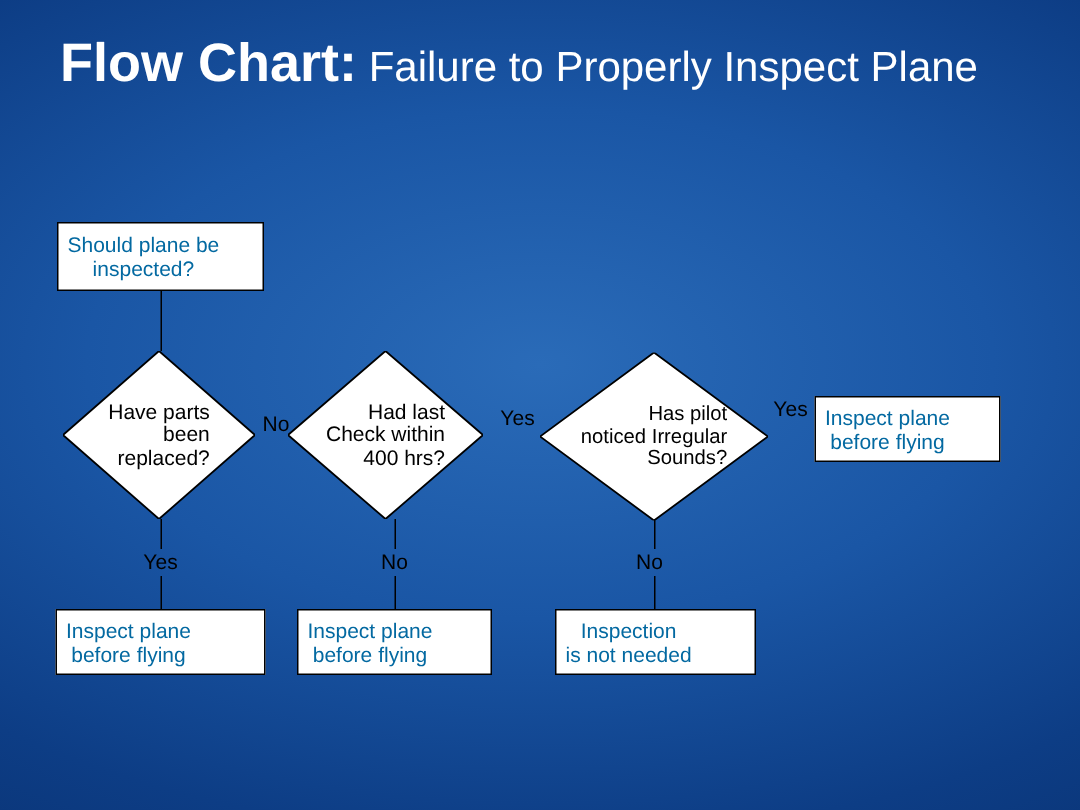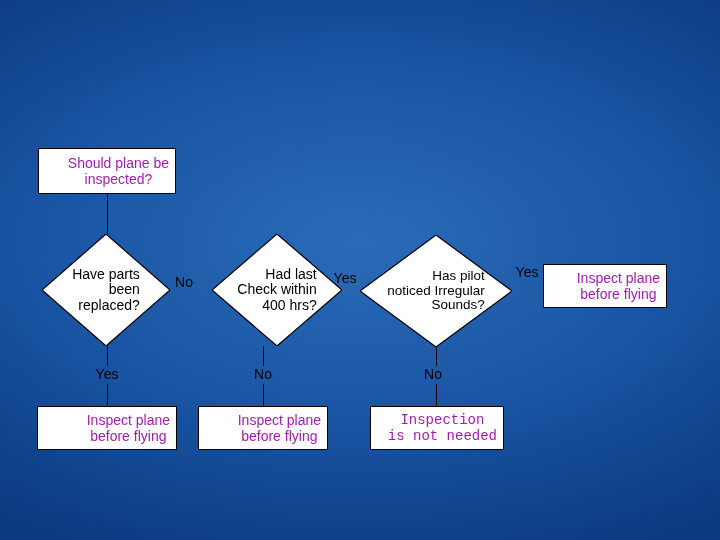--- a/index.html
+++ b/index.html
@@ -28,24 +28,24 @@
   .title .rest {
     font-size: 28px;
     font-weight: normal;
   }
 
   
   .box {
     position: absolute;
     background: #ffffff;
     border: 1px solid #000;
-    color: #a21caf;
+    color: #0369a1;
     display: flex;
     align-items: center;
-    justify-content: flex-end;
+    justify-content: flex-start;
     text-align: center;
     font-size: 14px;
     line-height: 1.15;
     padding: 20px 6px;
   }
 
   
   .diamond-wrap {
     position: absolute;
   }
@@ -80,20 +80,23 @@
     position: absolute;
     width: 0;
     border-left: 1.5px solid #000;
   }
 </style>
 </head>
 <body>
 
 <div class="slide">
 
+  <div class="title">
+    <span class="bold">Flow Chart:</span><span class="rest"> Failure to Properly Inspect Plane</span>
+  </div>
 
   <div class="box" style="left:38px; top:148px; width:138px; height:46px;">
     <span>Should plane be<br>inspected?</span>
   </div>
 
   <div class="vline" style="left:107px; top:194px; height:40px;"></div>
 
   <div class="diamond-wrap" style="left:42px; top:234px; width:128px; height:112px;">
     <div class="diamond-shape">
       <svg width="128" height="112" viewBox="0 0 128 112">
@@ -101,21 +104,21 @@
       </svg>
     </div>
     <div class="diamond-text">Have parts<br>been<br>replaced?</div>
   </div>
 
   <div class="vline" style="left:107px; top:346px; height:20px;"></div>
   <div class="edge-label" style="left:88px; top:366px; width:38px;">Yes</div>
 
   <div class="edge-label" style="left:171px; top:274px; width:26px;">No</div>
 
-  <div class="diamond-wrap" style="left:212px; top:234px; width:130px; height:112px;">
+  <div class="diamond-wrap" style="left:192px; top:234px; width:130px; height:112px;">
     <div class="diamond-shape">
       <svg width="130" height="112" viewBox="0 0 130 112">
         <polygon points="65,0 130,56 65,112 0,56" fill="#ffffff" stroke="#000" stroke-width="1.2"></polygon>
       </svg>
     </div>
     <div class="diamond-text">Had last<br>Check within<br>400 hrs?</div>
   </div>
 
   <div class="edge-label" style="left:330px; top:270px; width:30px;">Yes</div>
 
@@ -144,17 +147,17 @@
   <div class="box" style="left:37px; top:406px; width:140px; height:44px;">
     <span>Inspect plane<br>before flying</span>
   </div>
 
   <div class="vline" style="left:263px; top:384px; height:22px;"></div>
   <div class="box" style="left:198px; top:406px; width:130px; height:44px;">
     <span>Inspect plane<br>before flying</span>
   </div>
 
   <div class="vline" style="left:436px; top:384px; height:22px;"></div>
-  <div class="box" style="left:370px; top:406px; width:134px; height:44px;font-family:Liberation Mono, monospace;">
+  <div class="box" style="left:370px; top:406px; width:134px; height:44px;">
     <span>Inspection<br>is not needed</span>
   </div>
 
 </div>
 
 </body></html>

